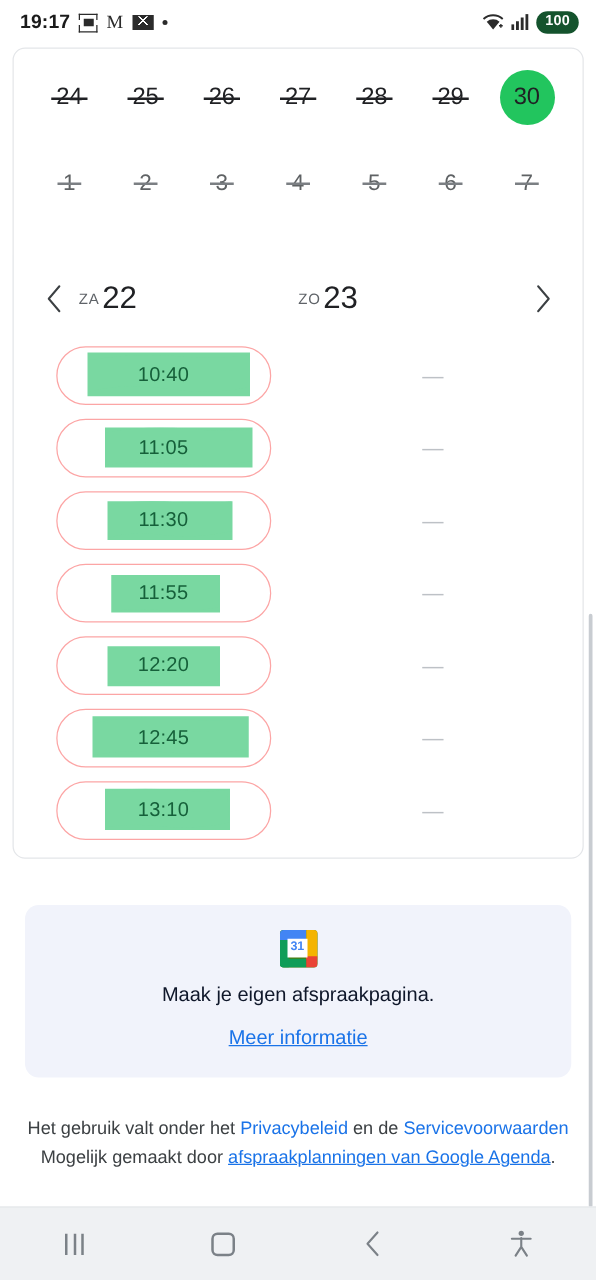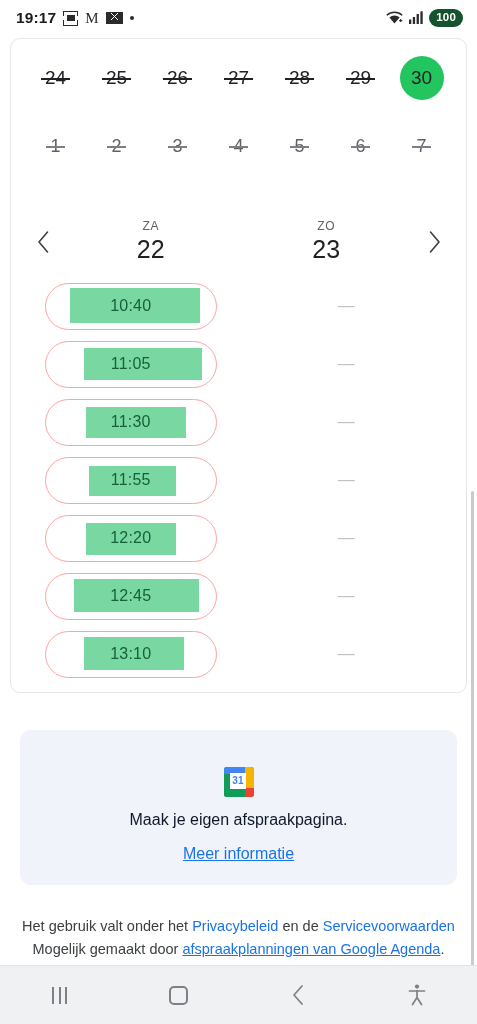--- a/index.html
+++ b/index.html
@@ -86,21 +86,21 @@
   
   .day-header {
     display: flex; align-items: center; margin-top: 52px; padding: 0 12px;
   }
   .navbtn {
     width: 40px; height: 40px; display: flex; align-items: center; justify-content: center;
     color: #3c4043; flex: 0 0 40px;
   }
   .navbtn svg { display:block; }
   .dayhead-col {
-    flex: 1; display: flex; flex-direction: column; align-items: center; gap: 2px;
+    flex: 1; display: flex; align-items: center; gap: 2px;
   }
   .dh-dow {
     font-size: 12px; color: #5f6368; letter-spacing: .7px; text-transform: uppercase;
   }
   .dh-num { font-size: 25px; color: #202124; font-weight: 400; line-height: 1.18; }
 
   
   .slots { display: flex; margin-top: 18px; padding: 0 12px; }
   .slot-col { flex: 1; display: flex; flex-direction: column; align-items: center; gap: 11px; }
   .slot {
@@ -118,21 +118,21 @@
     width: 172px; height: 47px; display: flex; align-items: center; justify-content: center;
     color: #bdc1c6; font-size: 17px;
   }
 
   
   .promo {
     margin: 37px 20px 0 20px; background: #f1f3fb; border-radius: 11px;
     padding: 20px 10px 22px; text-align: center;
   }
   .gcal-icon {
-    width: 30px; height: 30px; margin: 17px auto 14px; position: relative;
+    width: 30px; height: 30px; margin: 0 auto 14px; position: relative;
     border-radius: 3px; overflow: hidden; background: #4d7c0f;
   }
   .gcal-icon .q { position: absolute; }
   .gcal-icon .q.blue   { left:0; top:0; width:70%; height:25%; background:#4285f4; }
   .gcal-icon .q.green  { left:0; top:0; width:25%; height:100%; background:#0f9d58; }
   .gcal-icon .q.yellow { right:0; top:0; width:30%; height:75%; background:#f4b400; }
   .gcal-icon .q.red    { right:0; bottom:0; width:30%; height:30%; background:#ea4335; }
   .gcal-icon .q.grn2   { left:0; bottom:0; width:70%; height:25%; background:#0f9d58; }
   .gcal-icon .face {
     position:absolute; left:22%; top:22%; right:26%; bottom:26%;

